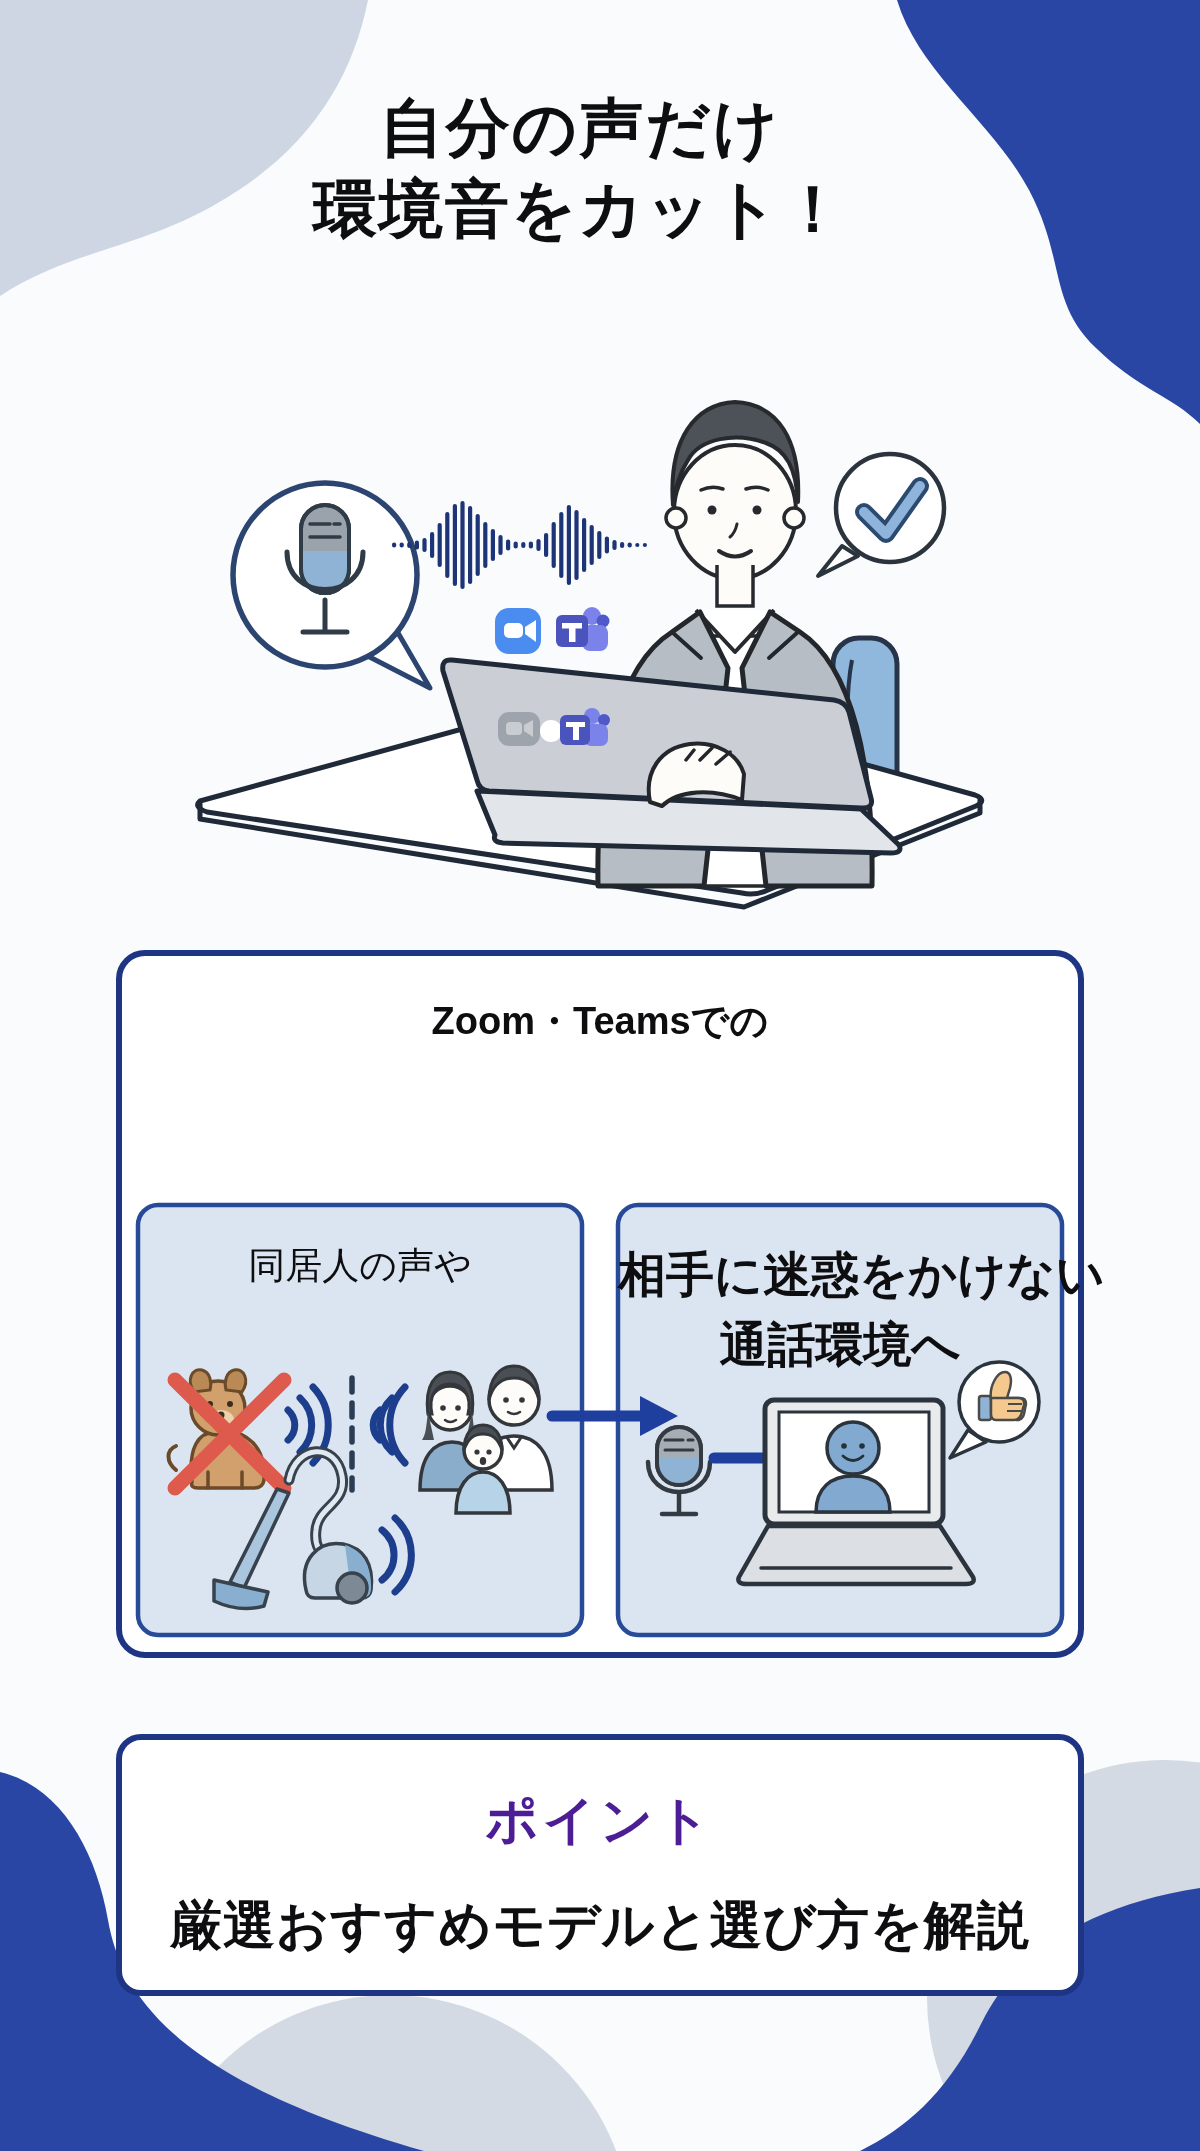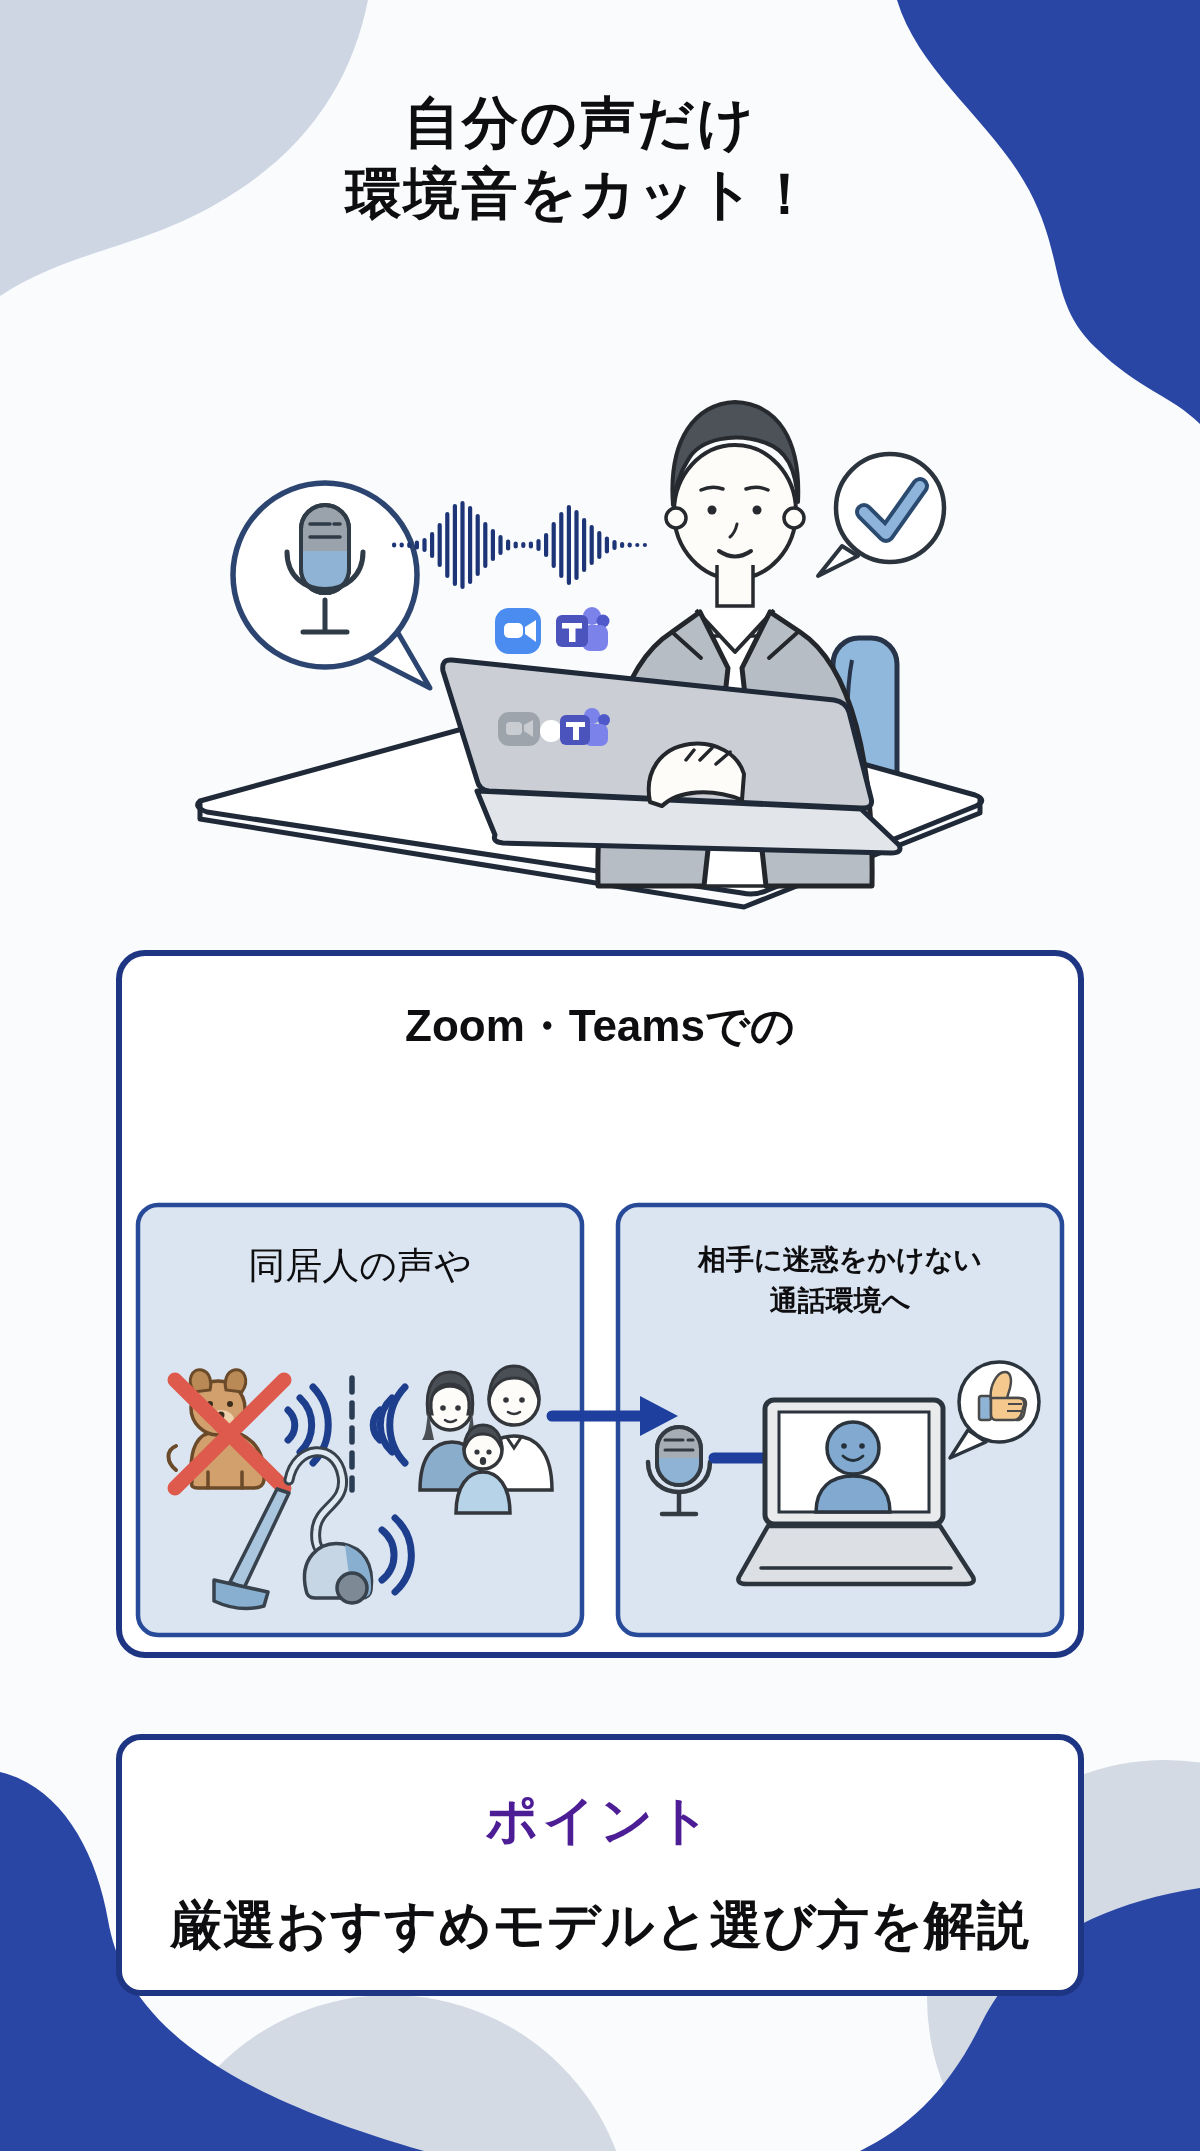--- a/index.html
+++ b/index.html
@@ -1,23 +1,23 @@
 <!DOCTYPE html>
 <html><head>
 <meta charset="utf-8">
 <style>
   html,body{margin:0;padding:0;background:#ffffff;}
   .canvas{position:relative;width:1200px;height:2151px;background:#fafbfd;overflow:hidden;
           font-family:"Liberation Sans", sans-serif;}
   .bg-svg{position:absolute;left:0;top:0;}
   .txt{position:absolute;text-align:center;color:#0e0e10;white-space:nowrap;}
-  .main-title{left:0;width:1160px;top:88px;font-size:56px;font-weight:900;line-height:1.26;letter-spacing:2px;}
-  .box-title{left:119px;width:962px;top:996px;font-size:44px;font-weight:900;line-height:1.35;}
+  .main-title{left:0;width:1160px;top:88px;font-size:64px;font-weight:900;line-height:1.26;letter-spacing:2px;}
+  .box-title{left:119px;width:962px;top:996px;font-size:38px;font-weight:900;line-height:1.35;}
   .panel-title-l{left:138px;width:444px;top:1240px;font-size:37px;font-weight:400;line-height:1.42;}
-  .panel-title-r{left:618px;width:444px;top:1240px;font-size:28px;font-weight:800;line-height:1.45;}
+  .panel-title-r{left:618px;width:444px;top:1240px;font-size:48px;font-weight:800;line-height:1.45;}
   .point-label{left:119px;width:962px;top:1786px;font-size:52px;font-weight:800;color:#4c1d95;letter-spacing:4px;}
   .point-desc{left:119px;width:962px;top:1866px;font-size:52px;font-weight:900;letter-spacing:1px;margin-top:25px;}
 </style>
 </head>
 <body>
 
 <div class="canvas">
 
 <svg class="bg-svg" width="1200" height="2151" viewBox="0 0 1200 2151">
 

